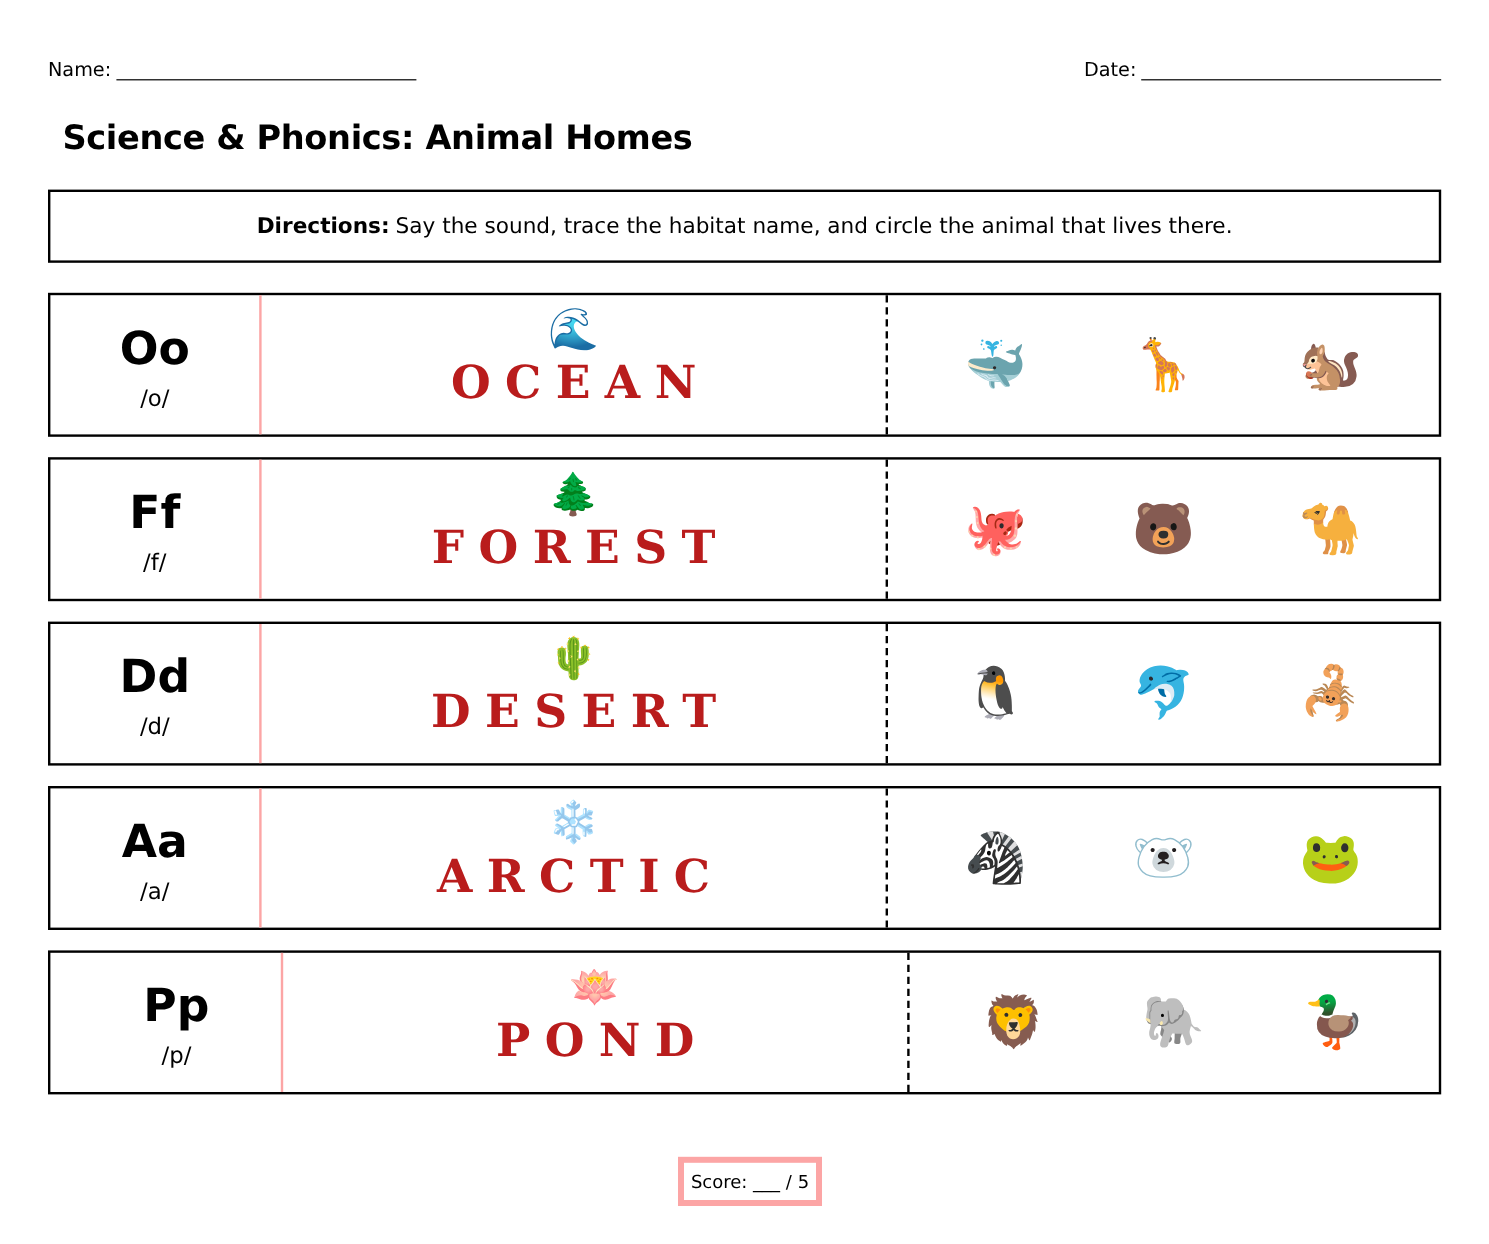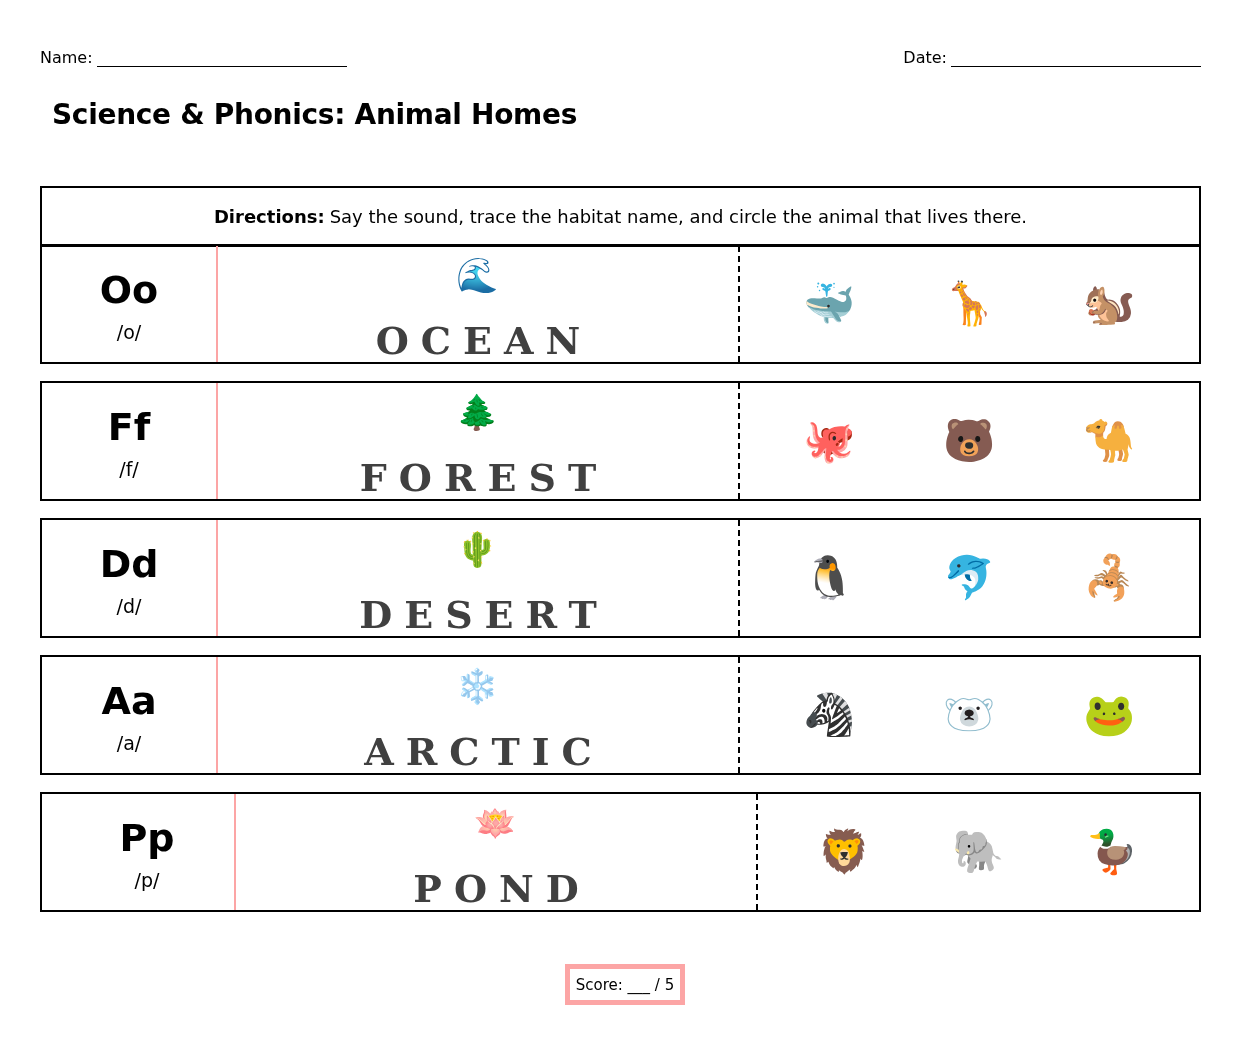--- a/index.html
+++ b/index.html
@@ -4,31 +4,31 @@
   <style>
     html, body { margin: 0; padding: 0; background: #ffffff; }
     body { width: 1241px; height: 1037px; position: relative; font-family: "DejaVu Sans", sans-serif; color: #000; overflow: hidden; }
     .header-row { position: absolute; top: 48px; left: 40px; right: 40px; height: 24px; font-size: 16px; }
     .name-field { position: absolute; left: 0; top: 0; display: flex; align-items: flex-end; }
     .date-field { position: absolute; right: 0; top: 0; display: flex; align-items: flex-end; }
     .line { display: inline-block; border-bottom: 1.3px solid #000; height: 16px; margin-left: 4px; }
     .name-line { width: 250px; }
     .date-line { width: 250px; }
     .title { position: absolute; left: 52px; top: 98px; font-size: 28px; font-weight: bold; margin: 0; letter-spacing: -0.3px; }
-    .directions { position: absolute; left: 40px; top: 158px; width: 1157px; height: 57px; border: 2px solid #000; display: flex; align-items: center; justify-content: center; font-size: 18px; margin-top: 28px; }
+    .directions { position: absolute; left: 40px; top: 158px; width: 1157px; height: 57px; border: 2px solid #000; display: flex; align-items: center; justify-content: center; font-size: 18px; }
     .directions b { margin-right: 5px; }
     .rows { position: absolute; left: 40px; top: 244px; width: 1161px; }
     .row { height: 120px; border: 2px solid #000; display: flex; margin-bottom: 17px; box-sizing: border-box; }
     .row:last-child { margin-bottom: 0; padding-left: 18px; }
     .letter-cell { width: 174px; border-right: 2px solid #fca5a5; display: flex; flex-direction: column; align-items: center; justify-content: center; }
     .letter { font-size: 38px; font-weight: bold; line-height: 1; margin-top: 6px; }
     .sound { font-size: 19px; margin-top: 12px; }
     .habitat-cell { width: 520px; border-right: 2px dashed #000; display: flex; flex-direction: column; align-items: center; justify-content: flex-start; }
     .habitat-icon { font-size: 34px; line-height: 1; margin-top: 12px; height: 40px; }
-    .trace { font-family: "DejaVu Serif", serif; font-weight: bold; font-size: 38px; letter-spacing: 12px; color: #404040; line-height: 1; margin-top: 24px; padding-left: 12px; }
+    .trace { font-family: "DejaVu Serif", serif; font-weight: bold; font-size: 38px; letter-spacing: 12px; color: #b91c1c; line-height: 1; margin-top: 2px; padding-left: 12px; }
     .animals-cell { flex: 1; display: flex; align-items: center; justify-content: space-around; padding: 0 20px; }
     .animal { font-size: 42px; line-height: 1; width: 60px; text-align: center; cursor: pointer; }
     .score { position: absolute; left: 565px; top: 964px; width: 110px; height: 31px; border: 5px solid #fca5a5; display: flex; align-items: center; justify-content: center; font-size: 15px; }
   </style>
 </head>
 <body>
 
 <div class="header-row">
   <div class="name-field">
     <span>Name:</span>

